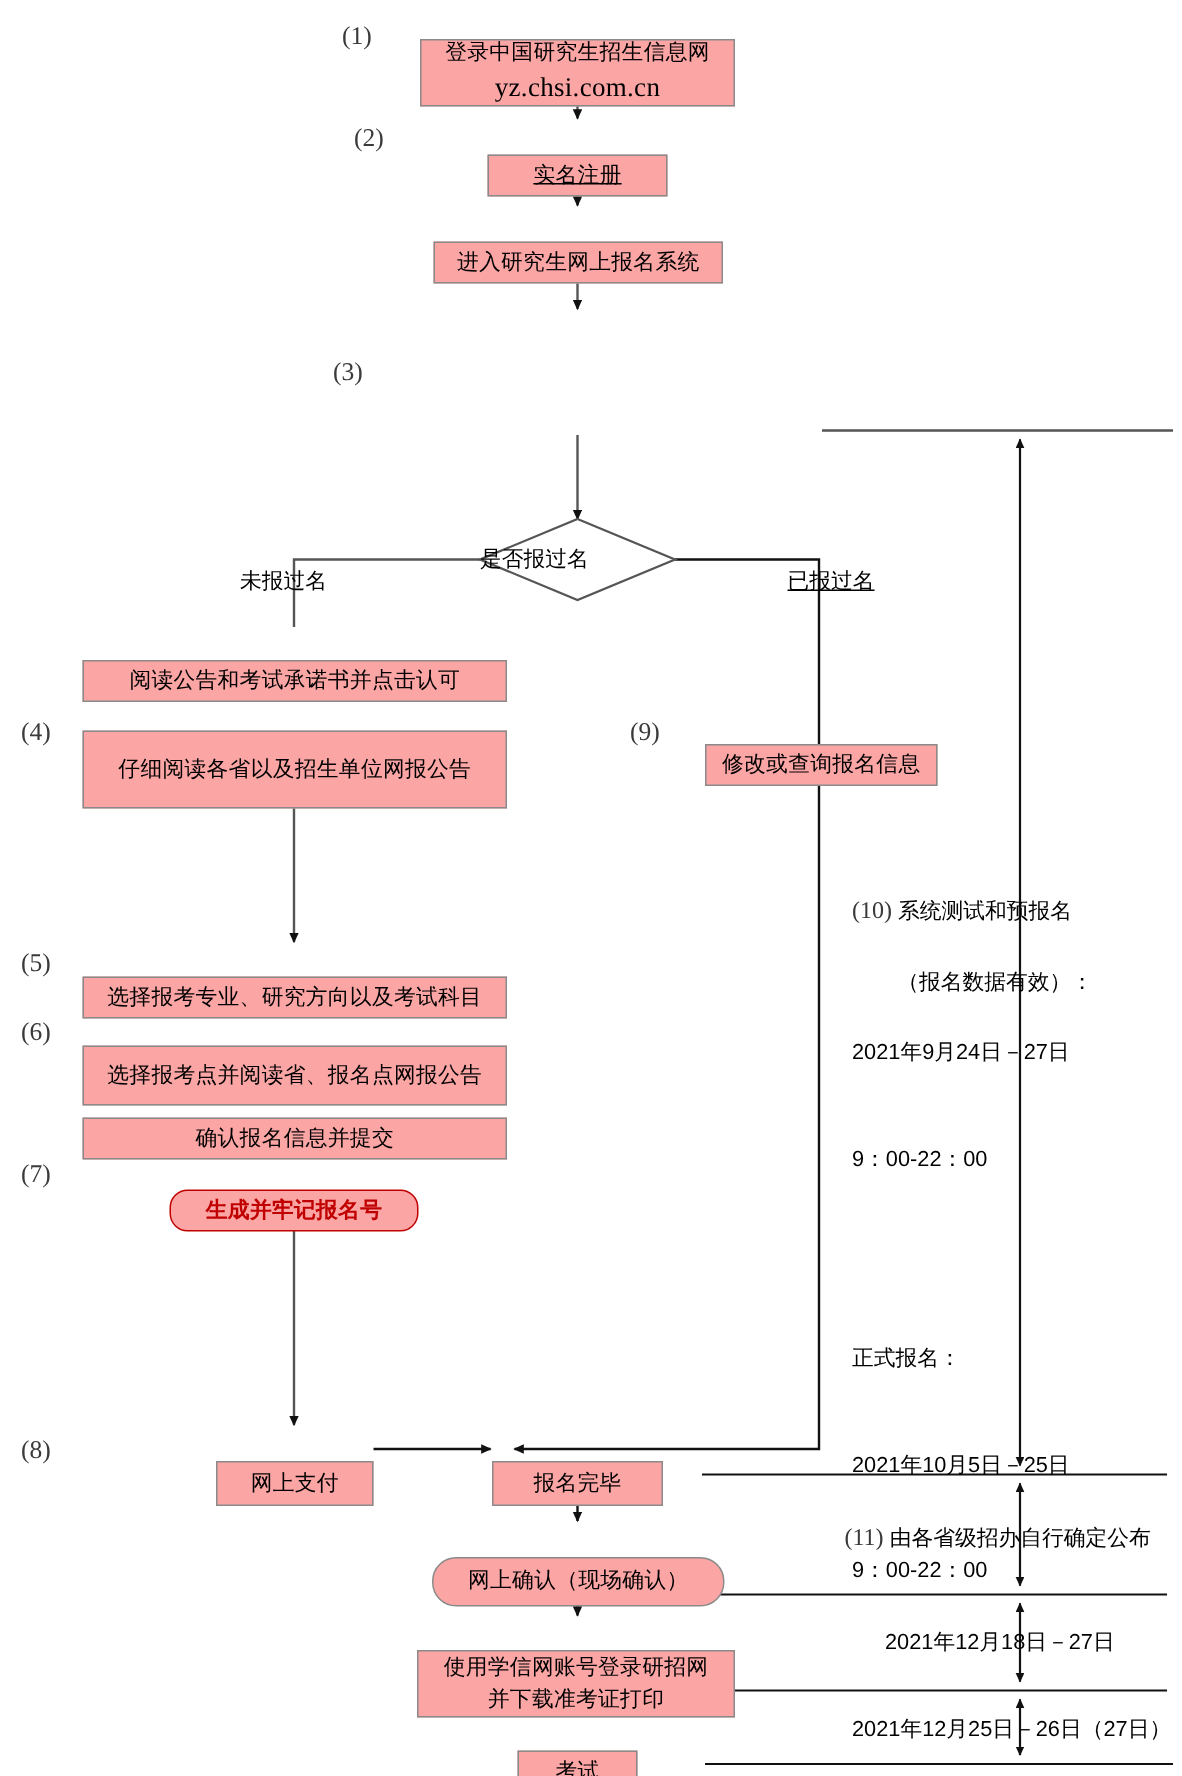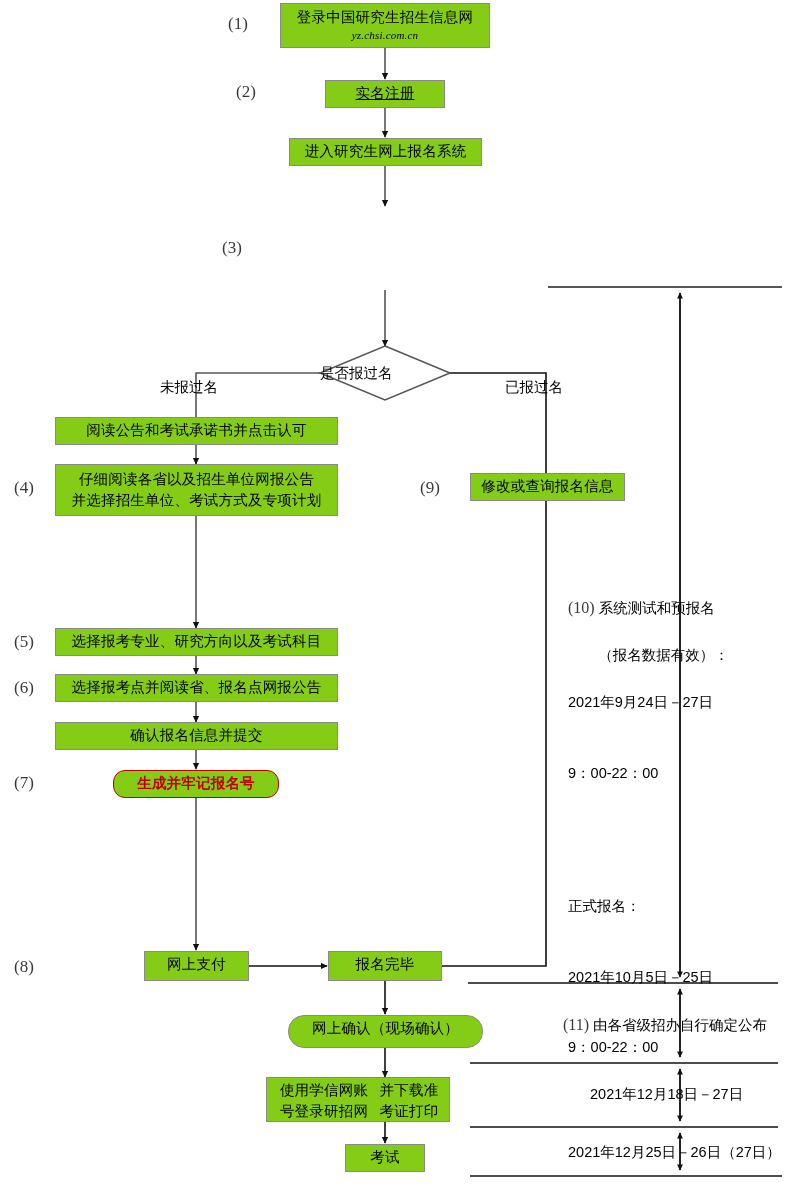--- a/index.html
+++ b/index.html
@@ -26,29 +26,31 @@
     left: 0; top: 0;
     width: 788px;
     height: 1184px;
     pointer-events: none;
     z-index: 1;
   }
   .node {
     position: absolute;
     box-sizing: border-box;
     border: 1.5px solid #8a8a8a;
-    background: #84cc16;
+    background: #fca5a5;
     display: flex;
+    align-items: center;
     justify-content: center;
     text-align: center;
     font-size: 14.5px;
     line-height: 1.42;
     z-index: 2;
     padding: 2px 6px;
     letter-spacing: 0.2px;
+    margin-top: 23px;
   }
   .node.red {
     border: 1.5px solid #c00000;
     color: #c00000;
     font-weight: bold;
   }
   .steplabel {
     position: absolute;
     font-family: "Liberation Serif", "DejaVu Serif", serif;
     font-size: 17px;
@@ -165,59 +167,58 @@
   <div class="steplabel" style="left:222px; top:238px;">(3)</div>
   <div class="steplabel" style="left:14px;  top:478px;">(4)</div>
   <div class="steplabel" style="left:14px;  top:632px;">(5)</div>
   <div class="steplabel" style="left:14px;  top:678px;">(6)</div>
   <div class="steplabel" style="left:14px;  top:773px;">(7)</div>
   <div class="steplabel" style="left:14px;  top:957px;">(8)</div>
   <div class="steplabel" style="left:420px; top:478px;">(9)</div>
 
   <div class="node" style="left:280px; top:3px; width:210px; height:45px; flex-direction:column;">
     <span>登录中国研究生招生信息网</span>
-    <span class="serifnum" style="font-size:11px;font-style:italic;">yz.chsi.com.cn</span>
+    <span class="serifnum" style="font-size:18px;">yz.chsi.com.cn</span>
   </div>
 
   <div class="node" style="left:325px; top:80px; width:120px; height:28px;text-decoration:underline;">实名注册</div>
 
   <div class="node" style="left:289px; top:138px; width:193px; height:28px;">进入研究生网上报名系统</div>
 
 
   <div class="diamond-wrap" style="left:320px; top:346px; width:130px; height:54px;">
     <div class="diamond-text">是否报过名</div>
   </div>
 
   <div class="branchlabel" style="left:160px; top:378px;">未报过名</div>
-  <div class="branchlabel" style="left:505px; top:378px;">已报过名</div>
+  <div class="branchlabel" style="left:525px; top:378px;text-decoration:underline;">已报过名</div>
 
   <div class="node" style="left:55px; top:417px; width:283px; height:28px;">阅读公告和考试承诺书并点击认可</div>
 
   <div class="node" style="left:55px; top:464px; width:283px; height:52px; flex-direction:column;">
     <span>仔细阅读各省以及招生单位网报公告</span>
-    <span>并选择招生单位、考试方式及专项计划</span>
   </div>
 
   <div class="node" style="left:55px; top:628px; width:283px; height:28px;">选择报考专业、研究方向以及考试科目</div>
 
   <div class="node" style="left:470px; top:473px; width:155px; height:28px;">修改或查询报名信息</div>
 
-  <div class="node" style="left:55px; top:674px; width:283px; height:28px;">选择报考点并阅读省、报名点网报公告</div>
+  <div class="node" style="left:55px; top:674px; width:283px; height:40px;">选择报考点并阅读省、报名点网报公告</div>
 
   <div class="node" style="left:55px; top:722px; width:283px; height:28px;">确认报名信息并提交</div>
 
   <div class="node red" style="left:113px; top:770px; width:166px; height:28px;border-radius:12px;">生成并牢记报名号</div>
 
   <div class="node" style="left:144px; top:951px; width:105px; height:30px;">网上支付</div>
 
   <div class="node" style="left:328px; top:951px; width:114px; height:30px;">报名完毕</div>
 
   <div class="node" style="left:288px; top:1015px; width:195px; height:33px;border-radius:16px;">网上确认（现场确认）</div>
 
-  <div class="node" style="left:266px; top:1077px; width:184px; height:45px; flex-direction:row;">
+  <div class="node" style="left:278px; top:1077px; width:212px; height:45px; flex-direction:column;">
     <span>使用学信网账号登录研招网</span>
     <span>并下载准考证打印</span>
   </div>
 
   <div class="node" style="left:345px; top:1144px; width:80px; height:28px;">考试</div>
 
   <div class="sidetext" style="left:568px; top:548px;">
     <div><span class="steplabel serifnum" style="position:static; font-size:16px;margin-top:12px;">(10)</span> <span>系统测试和预报名</span></div>
     <div class="ml1">（报名数据有效）：</div>
     <div>2021年9月24日－27日</div>

